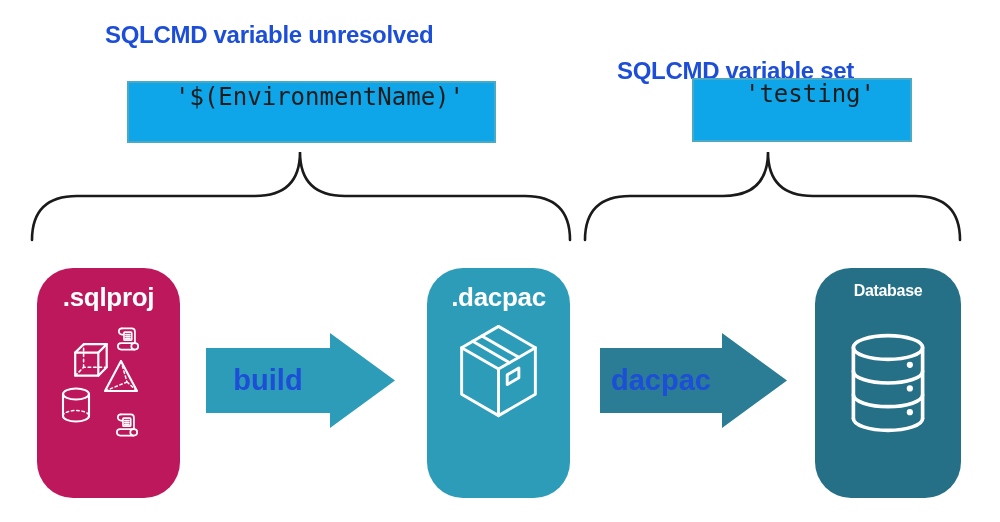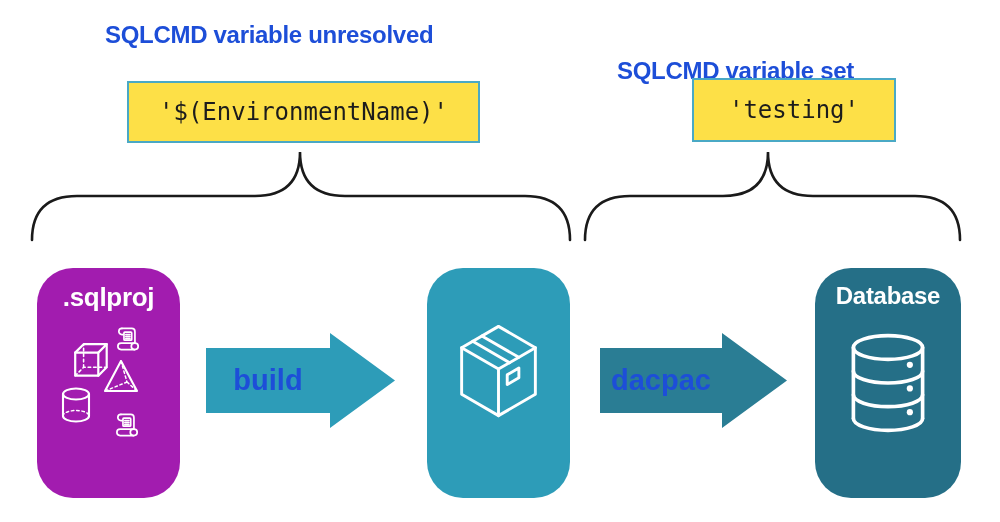--- a/index.html
+++ b/index.html
@@ -7,41 +7,41 @@
     position:relative;width:1000px;height:522px;background:#ffffff;overflow:hidden;
     font-family:"Liberation Sans",sans-serif;
   }
   .heading{
     position:absolute;top:20px;height:30px;line-height:30px;
     font-size:24px;font-weight:bold;color:#1d4ed8;text-align:left;letter-spacing:-0.3px;
   }
   #heading-left{left:105px;width:400px;}
   #heading-right{left:617px;width:300px;margin-top:36px;}
   .codebox{
-    position:absolute;background:#fde047;border:2.5px solid #4aa9c5;
-    display:flex;align-items:center;justify-content:center;
+    position:absolute;background:#0ea5e9;border:2.5px solid #4aa9c5;
+    display:flex;align-items:flex-start;justify-content:center;
     font-family:"DejaVu Sans Mono","Liberation Mono",monospace;
-    font-size:24px;color:#1c1c1c;white-space:pre;
+    font-size:24px;color:#1c1c1c;white-space:pre;padding-left:16px;
   }
   #codebox-left{left:127px;top:81px;width:349px;height:58px;}
   #codebox-right{left:692px;top:78px;width:200px;height:60px;}
   .brace{position:absolute;}
   #brace-left{left:30px;top:150px;}
   #brace-right{left:583px;top:150px;}
   .node{
     position:absolute;top:268px;height:230px;border-radius:36px;
   }
   #node-sqlproj{left:37px;width:143px;}
   #node-dacpac{left:427px;width:143px;}
   #node-database{left:815px;width:146px;}
   .node-label{
     position:absolute;top:14px;left:0;width:100%;text-align:center;
     font-size:26px;font-weight:bold;color:#ffffff;letter-spacing:-0.3px;
   }
-  #node-database .node-label{font-size:24px;}
+  #node-database .node-label{font-size:16px;}
   .nicon{position:absolute;}
   #icon-scroll-1{left:76px;top:57px;width:26px;height:28px;}
   #icon-cube{left:33px;top:72px;width:44px;height:42px;}
   #icon-pyramid{left:64px;top:90px;width:40px;height:38px;}
   #icon-cylinder{left:22px;top:118px;width:34px;height:38px;}
   #icon-scroll-2{left:75px;top:143px;width:26px;height:28px;}
   #icon-package{left:23px;top:52px;width:97px;height:102px;}
   #icon-database{left:32px;top:64px;width:82px;height:102px;}
   .arrow{position:absolute;top:333px;height:95px;}
   #arrow-build{left:206px;width:189px;}
@@ -68,21 +68,21 @@
     <span>'testing'</span>
   </div>
 
   <svg class="brace" id="brace-left" width="542" height="92" viewBox="0 0 542 92">
     <path d="M2 90 Q2 46 47 46 L225 46 Q270 46 270 2 Q270 46 315 46 L495 46 Q540 46 540 90" fill="none" stroke-width="2.6" stroke-linecap="round" stroke="#1a1a1a"></path>
   </svg>
   <svg class="brace" id="brace-right" width="379" height="92" viewBox="0 0 379 92">
     <path d="M2 90 Q2 46 47 46 L140 46 Q185 46 185 2 Q185 46 230 46 L332 46 Q377 46 377 90" fill="none" stroke-width="2.6" stroke-linecap="round" stroke="#1a1a1a"></path>
   </svg>
 
-  <div class="node" id="node-sqlproj" style="background-color: #a21caf;">
+  <div class="node" id="node-sqlproj" style="background-color: #be185d;">
     <div class="node-label">.sqlproj</div>
 
     <svg class="nicon" id="icon-scroll-1" viewBox="0 0 32 34" fill="none" stroke="#ffffff" stroke-width="2.1" stroke-linecap="round" stroke-linejoin="round">
       <path d="M11 4 a3.8 3.8 0 0 0 0 7.6 h1.5"></path>
       <path d="M11 4 h12 a4 4 0 0 1 4 4 v14"></path>
       <rect x="13.5" y="8.5" width="9.5" height="10" rx="1"></rect>
       <path d="M15.8 11.5 h5"></path>
         <path d="M15.8 14 h5"></path>
         <path d="M15.8 16.5 h5"></path>
       <path d="M10 22 h17 a4 4 0 0 1 0 8 H10 a4 4 0 0 1 0 -8 z"></path>
@@ -120,20 +120,21 @@
       <path d="M26.5 22 a4 4 0 0 0 0 8"></path>
     </svg>
   </div>
 
   <svg class="arrow" id="arrow-build" width="189" height="95" viewBox="0 0 189 95">
     <polygon points="0,15 124,15 124,0 189,47.5 124,95 124,80 0,80" fill="#2d9cb8"></polygon>
   </svg>
   <div class="arrow-label" id="arrow-build-label">build</div>
 
   <div class="node" id="node-dacpac" style="background-color: rgb(45, 156, 184);">
+    <div class="node-label">.dacpac</div>
 
     <svg class="nicon" id="icon-package" viewBox="0 0 100 104" fill="none" stroke="#ffffff" stroke-width="3" stroke-linecap="round" stroke-linejoin="round">
       <path d="M50 6 L88 28 L50 50 L12 28 Z"></path>
       <path d="M12 28 V76 L50 98 V50"></path>
       <path d="M88 28 V76 L50 98"></path>
       <path d="M32.9 15.9 L70.9 37.9 M23.4 21.4 L61.4 43.4"></path>
       <path d="M59 56 L71 49 V59 L59 66 Z"></path>
     </svg>
   </div>
 

